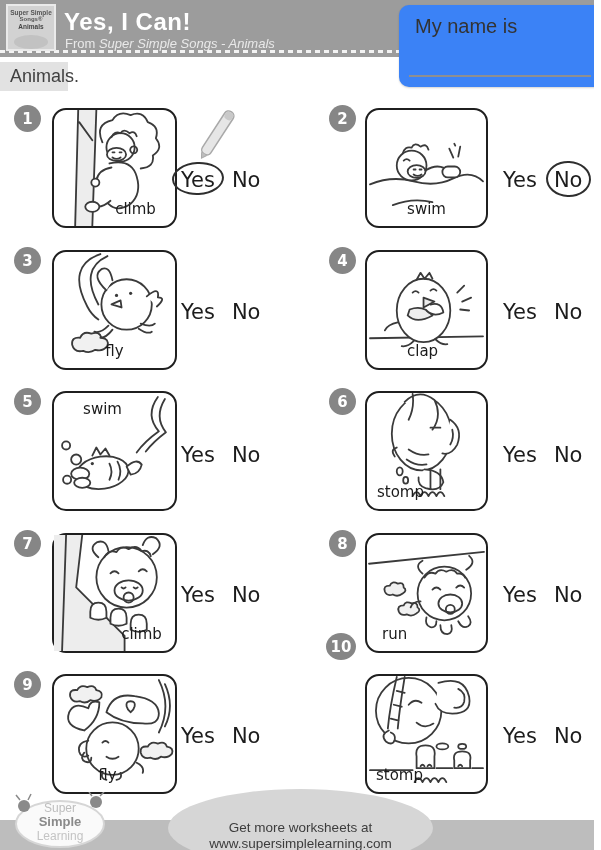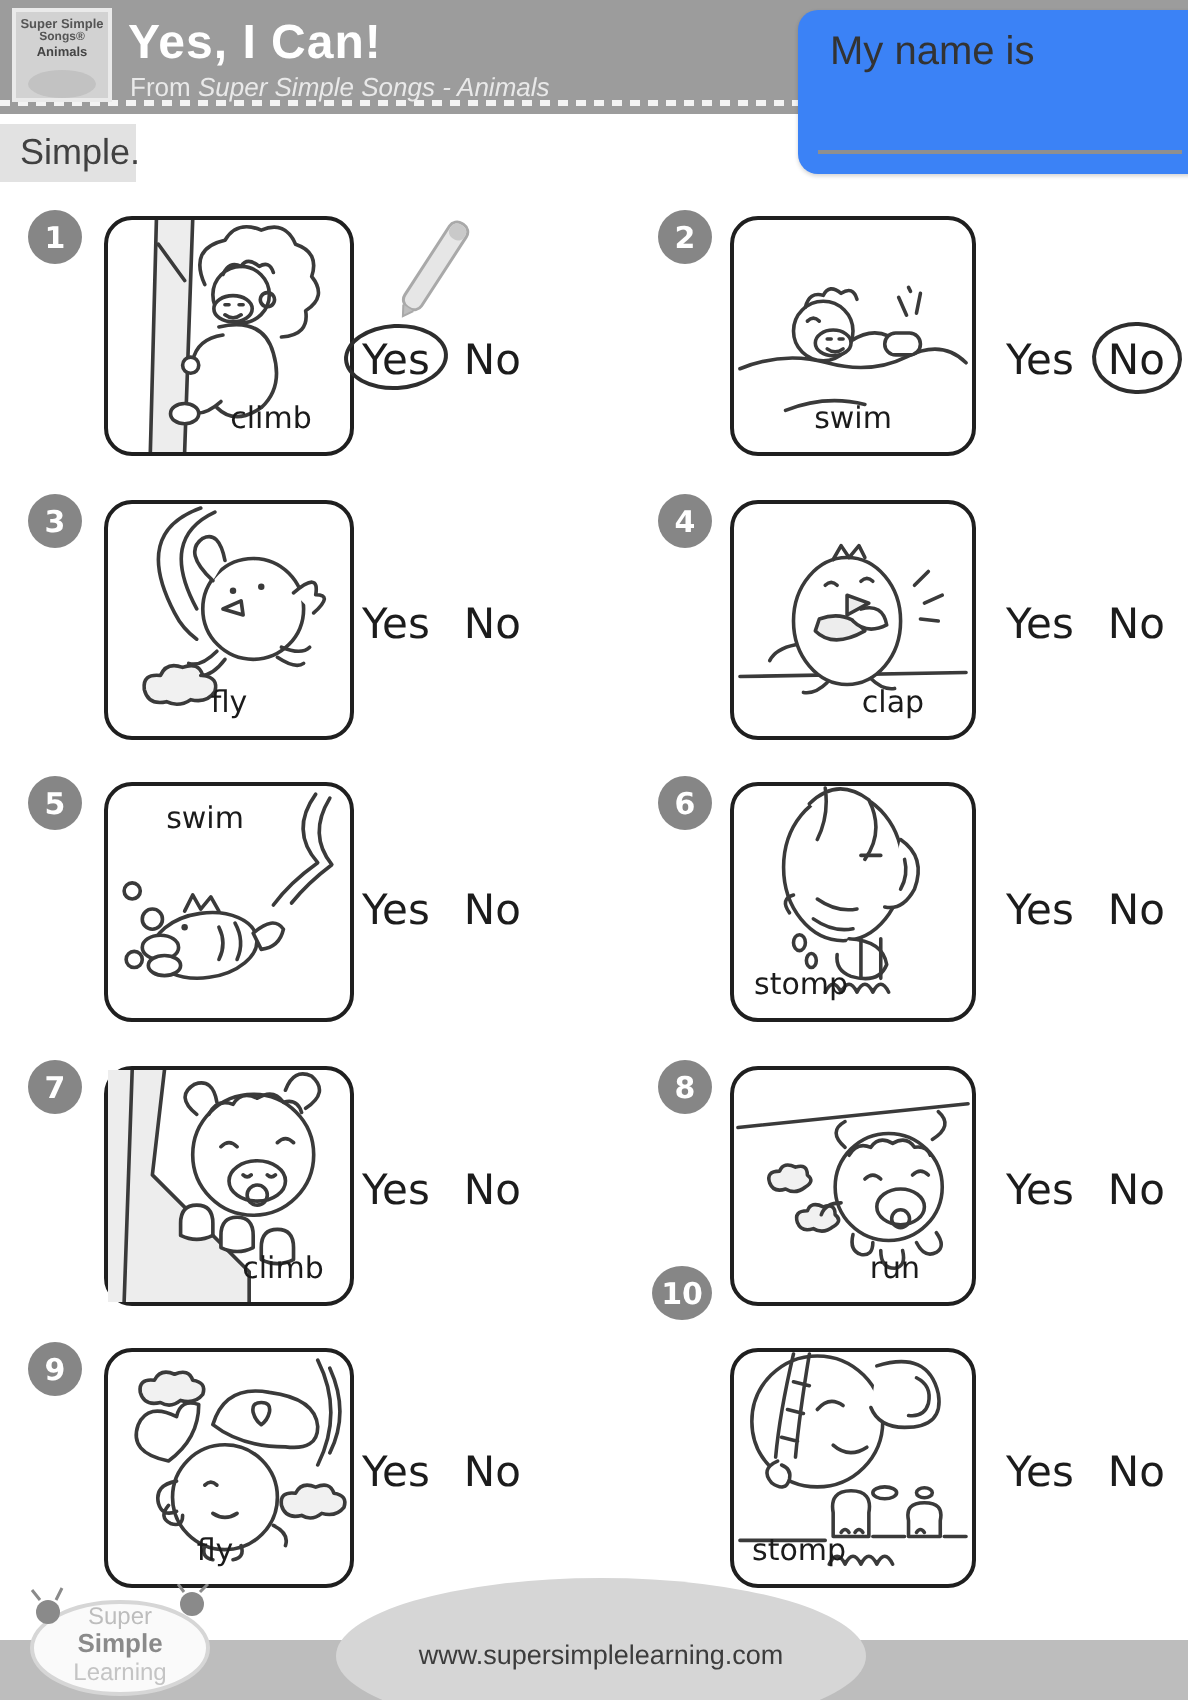--- a/index.html
+++ b/index.html
@@ -74,21 +74,21 @@
     <span class="l3">Animals</span>
     <span class="doodle"></span>
   </div>
   <div class="hdr-title">Yes, I Can!</div>
   <div class="hdr-sub"><span>From </span><span class="nm">Super Simple Songs - Animals</span></div>
   <div class="name-box">
     <div class="name-label">My name is</div>
     <div class="name-line"></div>
   </div>
 
-  <div class="instruction">Simple.</div>
+  <div class="instruction">Animals.</div>
 
   <div class="badge" style="left:14px;top:105px">
       <span>1</span>
     </div>
   <div class="pic" style="left:52px;top:108px">
     <svg viewBox="0 0 120 115">
       <polygon class="fg" points="24,0 42,0 38,115 20,115" stroke="none"></polygon>
       <path class="art" d="M24,0 L21,115 M42,0 L38,115 M25,12 L38,30"></path>
       <path class="art fw" d="M48,32 q-8,-18 10,-22 q6,-10 18,-5 q12,-5 17,7 q12,4 8,16 q8,10 -3,17 q2,12 -12,13"></path>
       <circle class="art fw" cx="66" cy="37" r="14"></circle>
@@ -167,21 +167,21 @@
       <ellipse class="art fw" cx="57" cy="58" rx="27" ry="32"></ellipse>
       <path class="art" d="M50,27 l4,-7 l4,6 l5,-6 l3,6"></path>
       <path class="art" d="M46,40 q3,-3 6,0 M64,38 q3,-3 6,0"></path>
       <path class="art fg" d="M57,45 l11,4 l-11,6z"></path>
       <path class="art fg" d="M43,57 q14,-5 23,6 q-16,9 -25,0z"></path>
       <path class="art fw" d="M64,52 q11,-3 13,8 q-10,5 -17,-2"></path>
       <path class="art" d="M91,40 l7,-7 M96,49 l9,-4 M94,57 l9,1"></path>
       <path class="art" d="M31,70 q-10,2 -13,8"></path>
       <path class="art" d="M47,89 q-6,6 -12,5 M69,87 q6,6 12,5"></path>
     </svg>
-    <span class="lbl" style="left:40px;right:0;bottom:8px;text-align:center">clap</span>
+    <span class="lbl" style="left:40px;right:0;bottom:8px;text-align:left">clap</span>
   </div>
   <div class="yn" style="left:503px;top:300px">
     <span class="opt"><span>Yes</span></span>
     <span class="opt"><span>No</span></span>
   </div>
 
   <div class="badge" style="left:14px;top:388px">
       <span>5</span>
     </div>
   <div class="pic" style="left:52px;top:391px">
@@ -264,21 +264,21 @@
       <path class="art fl" d="M32,76 q-2,-6 5,-6 q2,-5 8,-2 q6,-2 6,4 q4,3 -1,6 q-5,4 -10,1 q-6,2 -8,-3z"></path>
       <circle class="art fw" cx="78" cy="58" r="27"></circle>
       <path class="art" d="M58,42 q4,-7 11,-4 q4,-6 11,-2 q7,-4 11,2 q6,-1 8,4"></path>
       <path class="art fw" d="M56,38 q-9,-8 0,-13 M100,34 q11,-7 3,-14"></path>
       <path class="art" d="M66,54 q4,-4 8,0 M90,52 q4,-4 8,0"></path>
       <ellipse class="art fw" cx="84" cy="68" rx="12" ry="9"></ellipse>
       <circle class="art" cx="84" cy="74" r="4.5"></circle>
       <path class="art fw" d="M60,82 q-2,8 4,10 q6,1 6,-6 M74,90 q0,9 7,9 q6,-1 4,-9 M92,86 q4,8 10,5 q5,-3 0,-10"></path>
       <path class="art" d="M54,66 q-8,0 -10,6"></path>
     </svg>
-    <span class="lbl" style="left:15px;right:26px;bottom:8px;text-align:right">run</span>
+    <span class="lbl" style="left:15px;right:26px;bottom:8px;text-align:left">run</span>
   </div>
   <div class="yn" style="left:503px;top:583px">
     <span class="opt"><span>Yes</span></span>
     <span class="opt"><span>No</span></span>
   </div>
 
   <div class="badge" style="left:14px;top:671px">
       <span>9</span>
     </div>
   <div class="pic" style="left:52px;top:674px">
@@ -322,20 +322,21 @@
     <span class="lbl" style="left:9px;bottom:8px;text-align:left">stomp</span>
   </div>
   <div class="yn" style="left:503px;top:724px">
     <span class="opt"><span>Yes</span></span>
     <span class="opt"><span>No</span></span>
   </div>
 
   <div class="footer-bar"></div>
   <div class="footer-bubble"></div>
   <div class="footer-promo">
+    <div>Get more worksheets at</div>
     <div>www.supersimplelearning.com</div>
   </div>
   <svg class="footer-logo" width="104" height="58" viewBox="0 0 104 58">
     <ellipse cx="52" cy="32" rx="44" ry="23" fill="#fafafa" stroke="#d6d6d6" stroke-width="2"></ellipse>
     <circle cx="16" cy="14" r="6" fill="#8a8a8a"></circle>
     <path d="M12,8 l-4,-5 M20,8 l3,-6" stroke="#8a8a8a" stroke-width="1.5" fill="none"></path>
     <circle cx="88" cy="10" r="6" fill="#8a8a8a"></circle>
     <path d="M84,4 l-3,-4 M92,4 l4,-4" stroke="#8a8a8a" stroke-width="1.5" fill="none"></path>
     <text x="52" y="20" text-anchor="middle" font-family="Liberation Sans, sans-serif" font-size="12" fill="#bdbdbd">Super</text>
     <text x="52" y="34" text-anchor="middle" font-family="Liberation Sans, sans-serif" font-size="13" font-weight="bold" fill="#8a8a8a">Simple</text>

